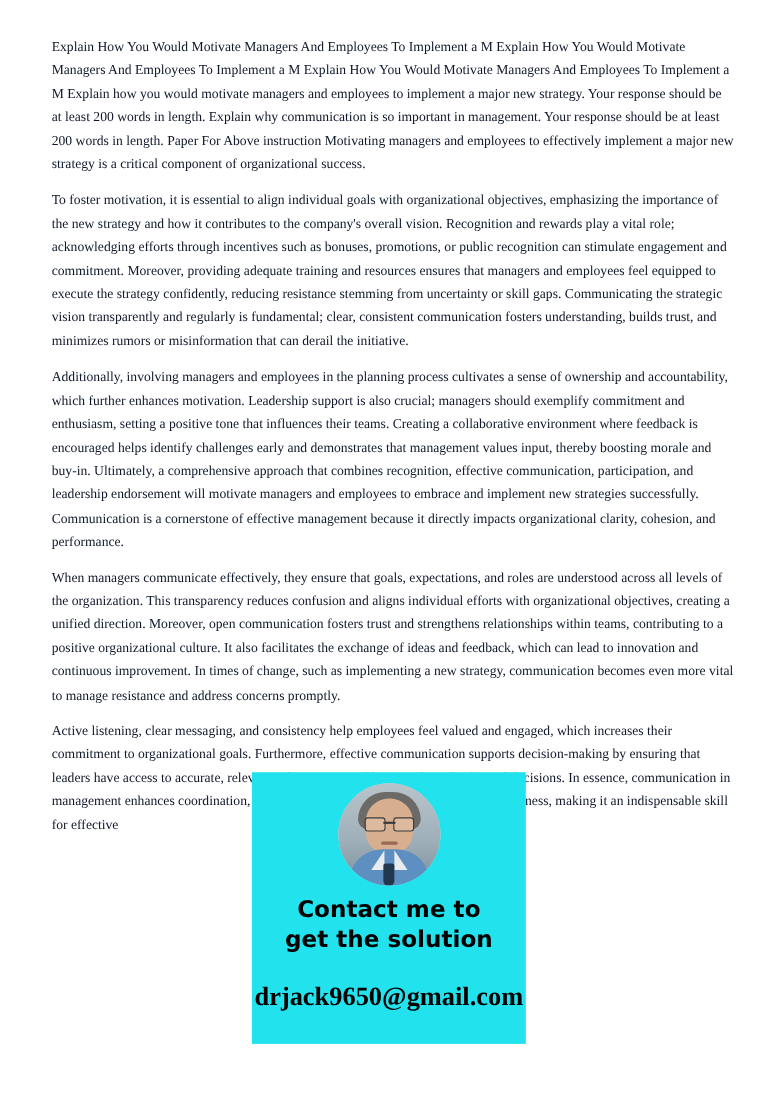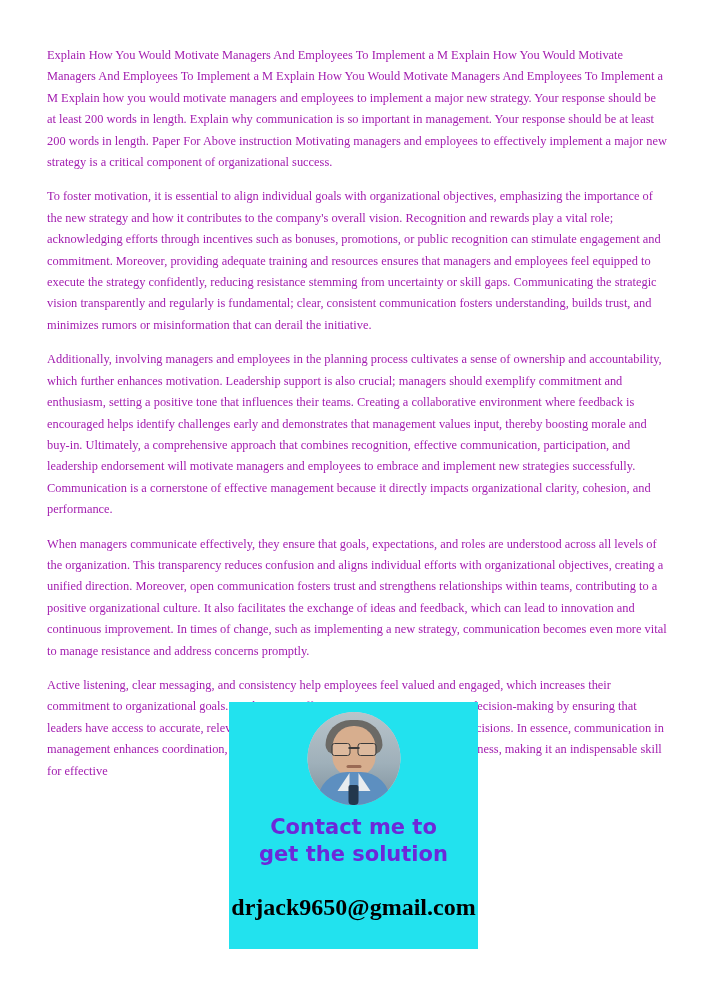--- a/index.html
+++ b/index.html
@@ -26,22 +26,22 @@
   .doc-body {
     position: absolute;
     left: 47px;
     top: 32px;
     width: 620px;
   }
   .para {
     font-size: 12.4px;
     line-height: 21.4px;
     text-align: left;
-    margin: 13px 0 11px 0;
-    color: #a21caf;
+    margin: 0 0 11px 0;
+    color: #0f172a;
   }
   
   .overlay-card {
     position: absolute;
     left: 229px;
     top: 702px;
     width: 249px;
     height: 247px;
     background: #22e2ee;
     box-shadow: 0 0 0 0 rgba(0,0,0,0);
@@ -153,21 +153,21 @@
     height: 20px;
     background: #22374d;
     border-radius: 2px 2px 4px 4px;
   }
   .cta-line {
     text-align: center;
     font-family: "DejaVu Sans", sans-serif;
     font-weight: bold;
     font-size: 21px;
     line-height: 27px;
-    color: #6d28d9;
+    color: #000000;
   }
   .cta-block {
     position: absolute;
     left: 0;
     right: 0;
     top: 112px;
   }
   .cta-email {
     position: absolute;
     left: 0;

